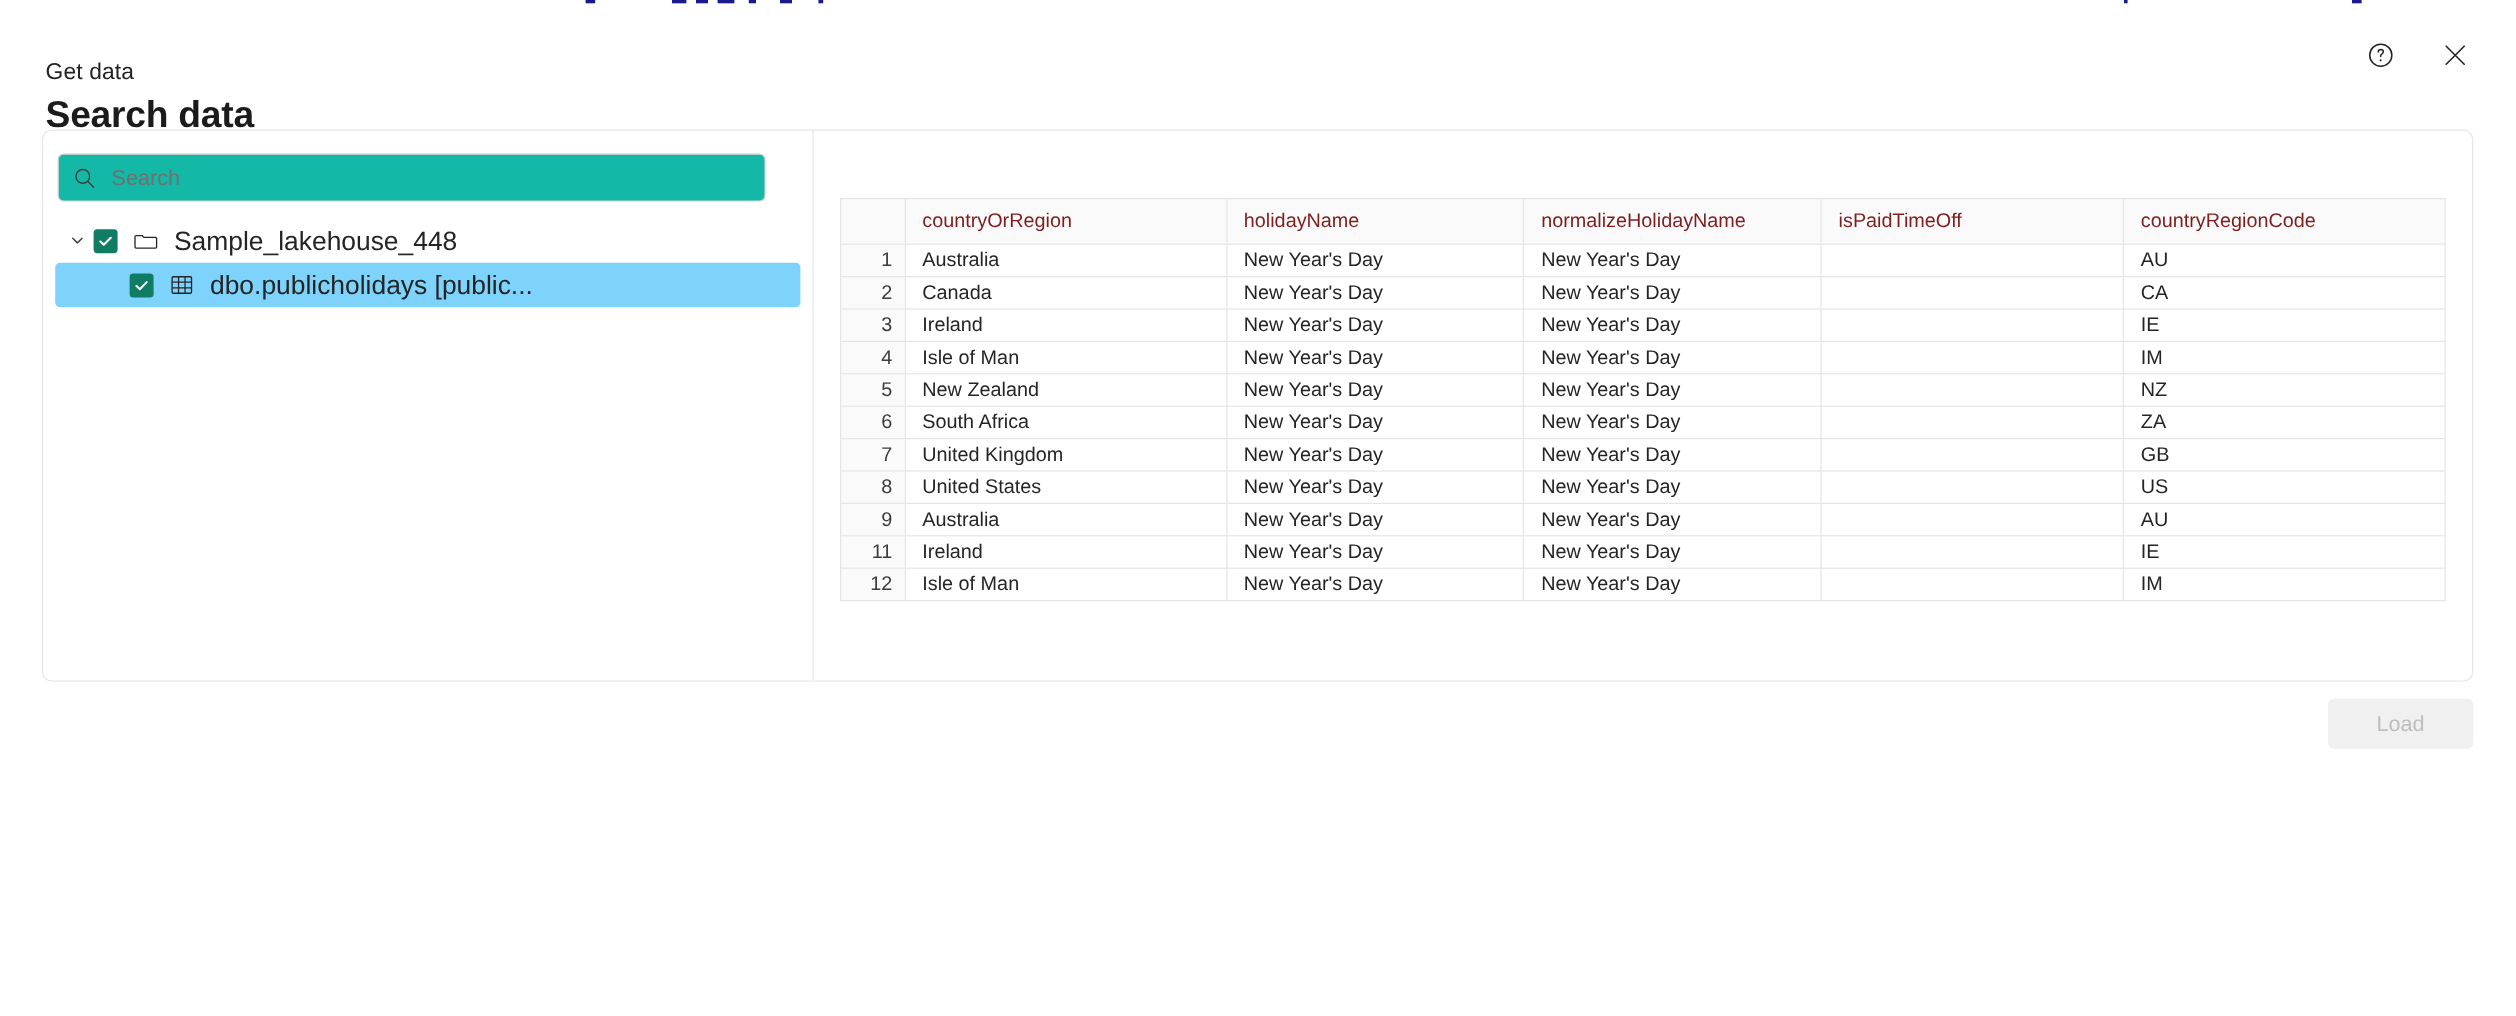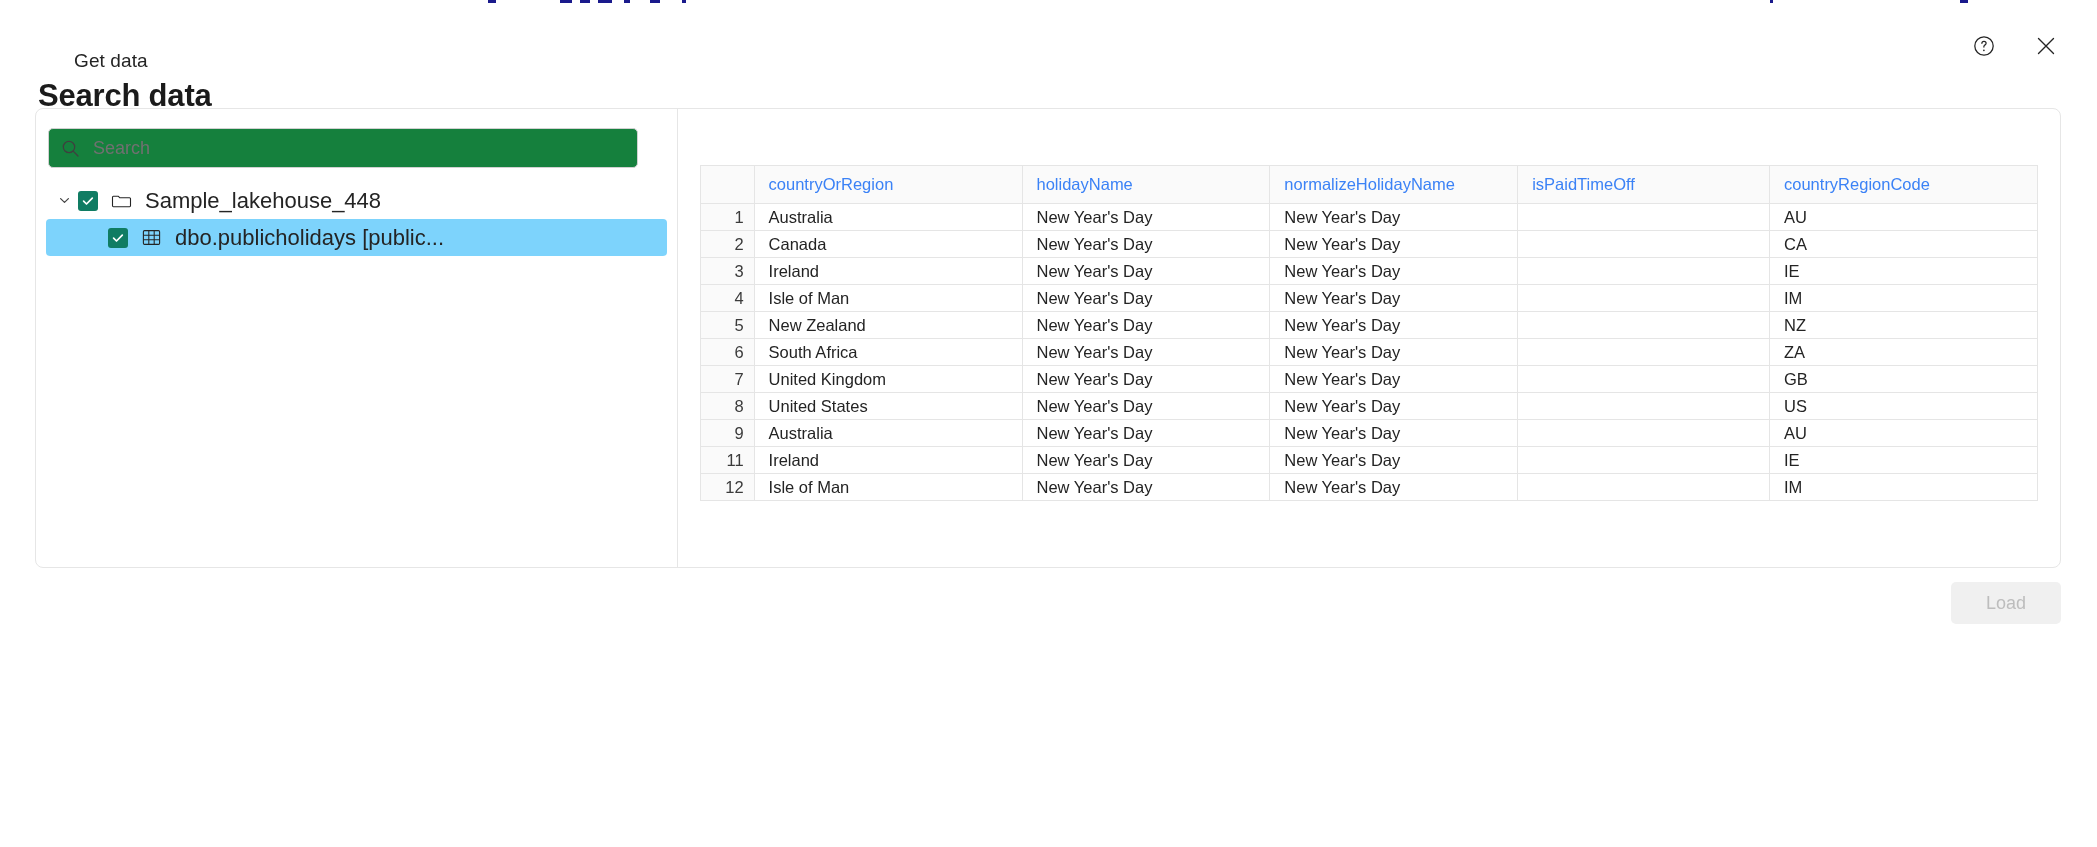--- a/index.html
+++ b/index.html
@@ -46,21 +46,20 @@
     top: 0; left: 0; right: 0;
     height: 128px;
   }
   .eyebrow {
     position: absolute;
     left: 38px;
     top: 46px;
     font-size: 19px;
     color: #242424;
     letter-spacing: 0.1px;
-    margin-left: 36px;
   }
   .title {
     position: absolute;
     left: 38px;
     top: 74px;
     font-size: 31px;
     font-weight: bold;
     color: #1b1b1b;
     letter-spacing: -0.2px;
   }
@@ -109,21 +108,21 @@
     position: absolute;
     left: 12px;
     top: 19px;
     width: 590px;
     height: 40px;
     border: 1px solid #d1d1d1;
     border-radius: 5px;
     display: flex;
     align-items: center;
     padding: 0 12px;
-    background: #15803d;
+    background: #14b8a6;
   }
   .search-icon {
     flex: 0 0 auto;
     margin-right: 11px;
     display: flex;
     align-items: center;
   }
   .search-input {
     border: none;
     outline: none;
@@ -217,21 +216,21 @@
     font-size: 16.5px;
     color: #242424;
     height: 27px;
     padding: 0 0 0 14px;
     white-space: nowrap;
     overflow: hidden;
   }
   table.grid thead th {
     background: #fafafa;
     height: 38px;
-    color: #3b82f6;
+    color: #7f1d1d;
   }
   table.grid th.rownum-h, table.grid td.rownum {
     width: 40px;
     padding: 0 10px 0 0;
     text-align: right;
     background: #fafafa;
     color: #3b3b3b;
   }
   table.grid tbody tr { height: 27px; }
   .col-country { width: 200px; }
@@ -245,21 +244,21 @@
     position: absolute;
     left: 0;
     right: 0;
     top: 564px;
     height: 100px;
   }
   .load-btn {
     position: absolute;
     right: 36px;
     top: 14px;
-    width: 110px;
+    width: 121px;
     height: 42px;
     border: none;
     border-radius: 5px;
     background: #f0f0f0;
     color: #bdbdbd;
     font-size: 18px;
     font-family: "Liberation Sans", sans-serif;
     cursor: default;
   }
 </style>

